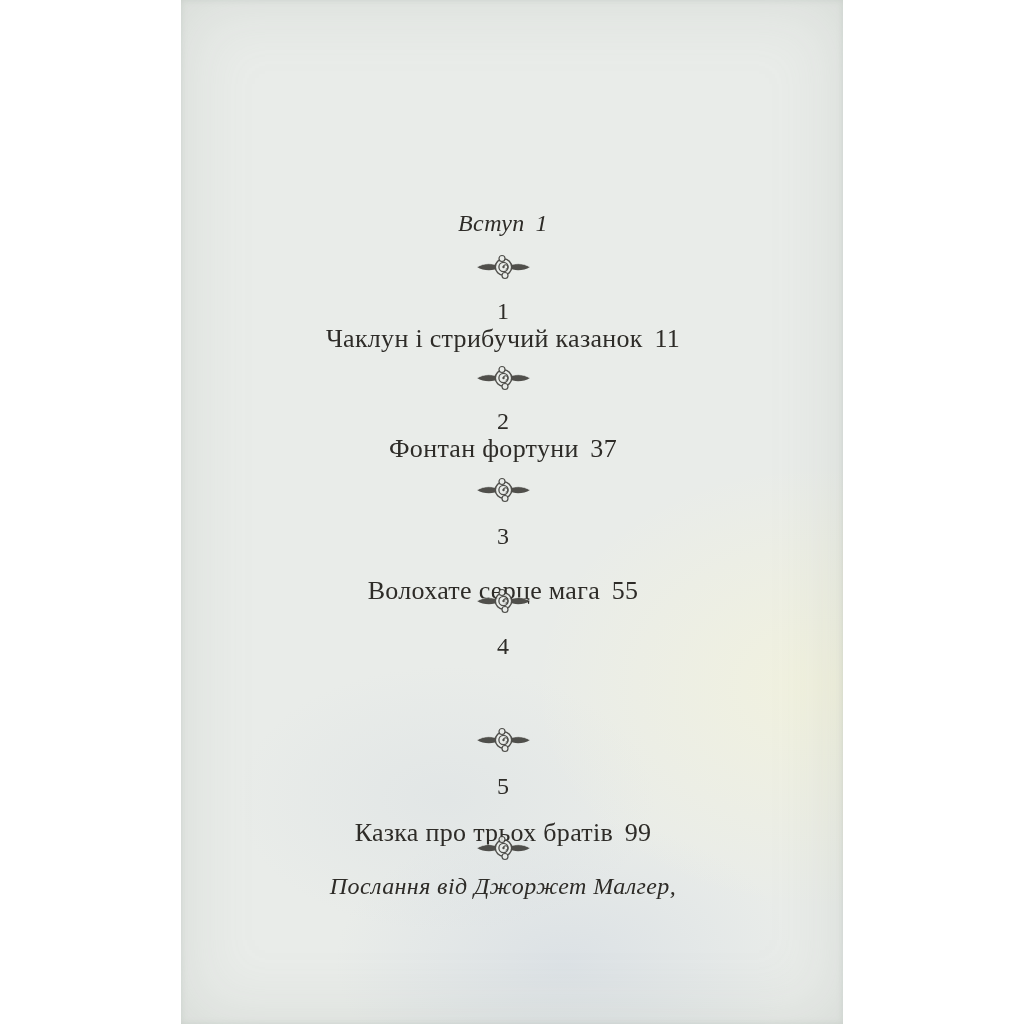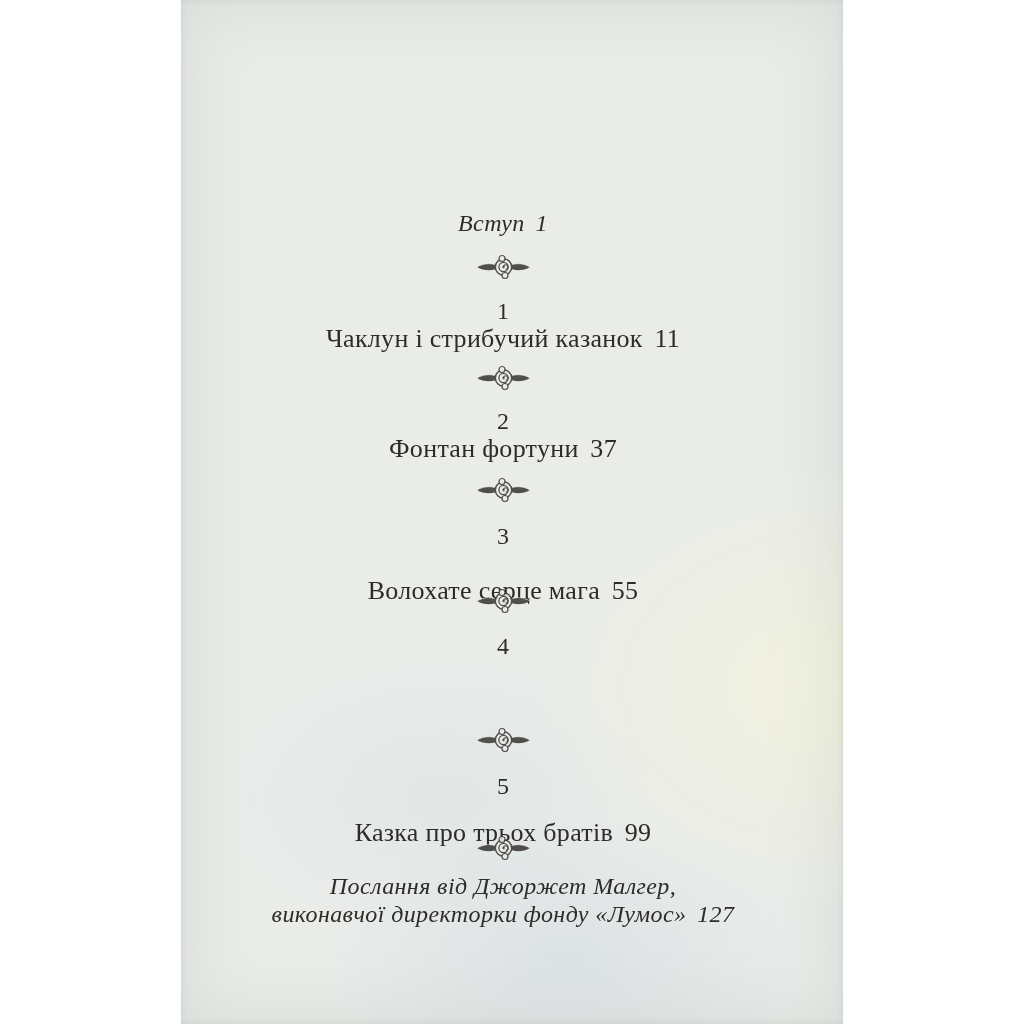--- a/index.html
+++ b/index.html
@@ -110,17 +110,14 @@
   <div class="row chapter-number" style="top:773px;">5</div>
   <div class="row chapter-title" style="top:798px;margin-top:20px;">
     <span>Казка про трьох братів</span><span class="pageno">99</span>
   </div>
 
   <div class="row orn" style="top:835px;"><svg width="57" height="26" viewBox="0 0 56 26">
         <use href="#orn-rose"></use>
       </svg></div>
 
   <div class="row italic" style="top:873px;">Послання від Джоржет Малгер,</div>
-  <div class="row italic" style="top:901px;">
-    <span>виконавчої директорки фонду «Лумос»</span><span class="pageno">127</span>
-  </div>
 
 </div>
 
 </body></html>

